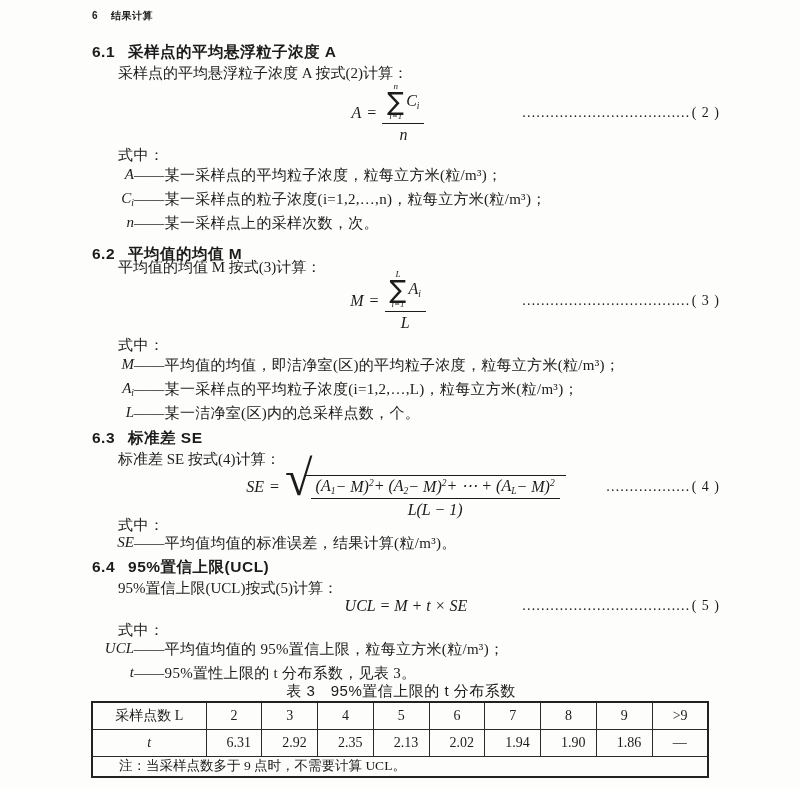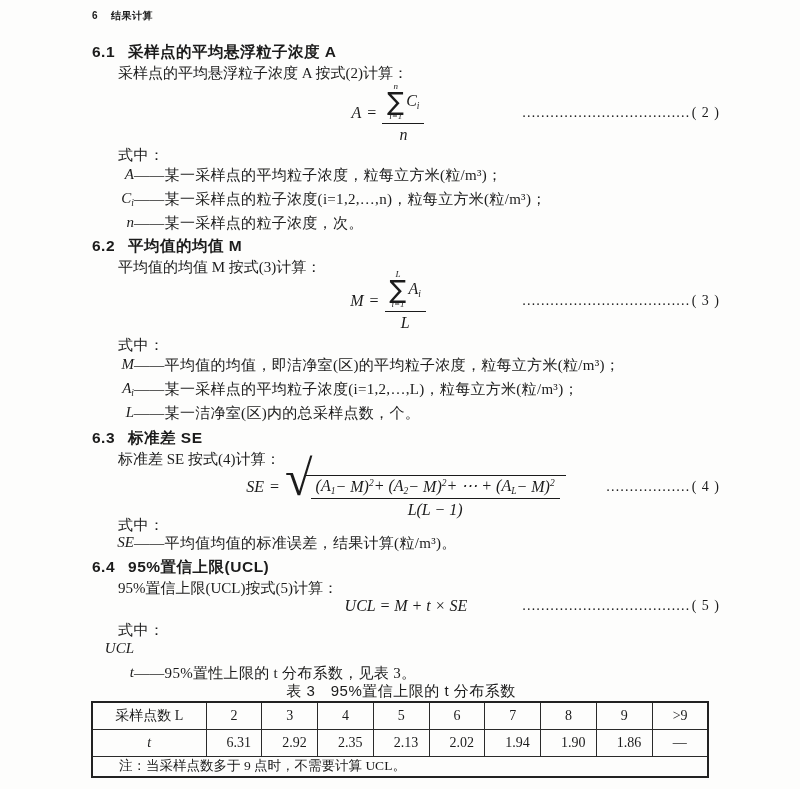--- a/index.html
+++ b/index.html
@@ -94,25 +94,25 @@
     <div class="def">
         <span class="term"><span>A</span><sub></sub></span>
         <span class="deftext">——某一采样点的平均粒子浓度，粒每立方米(粒/m³)；</span>
       </div>
     <div class="def">
         <span class="term"><span>C</span><sub>i</sub></span>
         <span class="deftext">——某一采样点的粒子浓度(i=1,2,…,n)，粒每立方米(粒/m³)；</span>
       </div>
     <div class="def">
         <span class="term"><span>n</span><sub></sub></span>
-        <span class="deftext">——某一采样点的粒子浓度，次。</span>
-      </div>
-  </div>
-
-  <div class="abs h2" style="top:236px">
+        <span class="deftext">——某一采样点上的采样次数，次。</span>
+      </div>
+  </div>
+
+  <div class="abs h2" style="top:244px">
     <span class="hnum">6.2</span><span>平均值的均值 M</span>
   </div>
   <div class="abs intro" style="top:258px">平均值的均值 M 按式(3)计算：</div>
 
   <div class="eqrow" style="top:272px;height:58px">
     <span class="eq nudge">
       <i>M</i>
       <span class="rel">=</span>
       <span class="frac">
         <span class="fnum">
@@ -191,20 +191,21 @@
     <span class="eq">
         <i>UCL = M + t × SE</i>
       </span>
     <span class="leader"><span>………………………………</span><span class="lbl">( 5 )</span></span>
   </div>
 
   <div class="abs whr" style="top:621px">式中：</div>
   <div class="abs defs" style="top:637px">
     <div class="def">
         <span class="term"><span>UCL</span><sub></sub></span>
+        <span class="deftext">——平均值均值的 95%置信上限，粒每立方米(粒/m³)；</span>
       </div>
     <div class="def">
         <span class="term"><span>t</span><sub></sub></span>
         <span class="deftext">——95%置性上限的 t 分布系数，见表 3。</span>
       </div>
   </div>
 
   <div class="abs caption" style="top:682px">表 3　95%置信上限的 t 分布系数</div>
   <table class="t3">
     <tbody>

